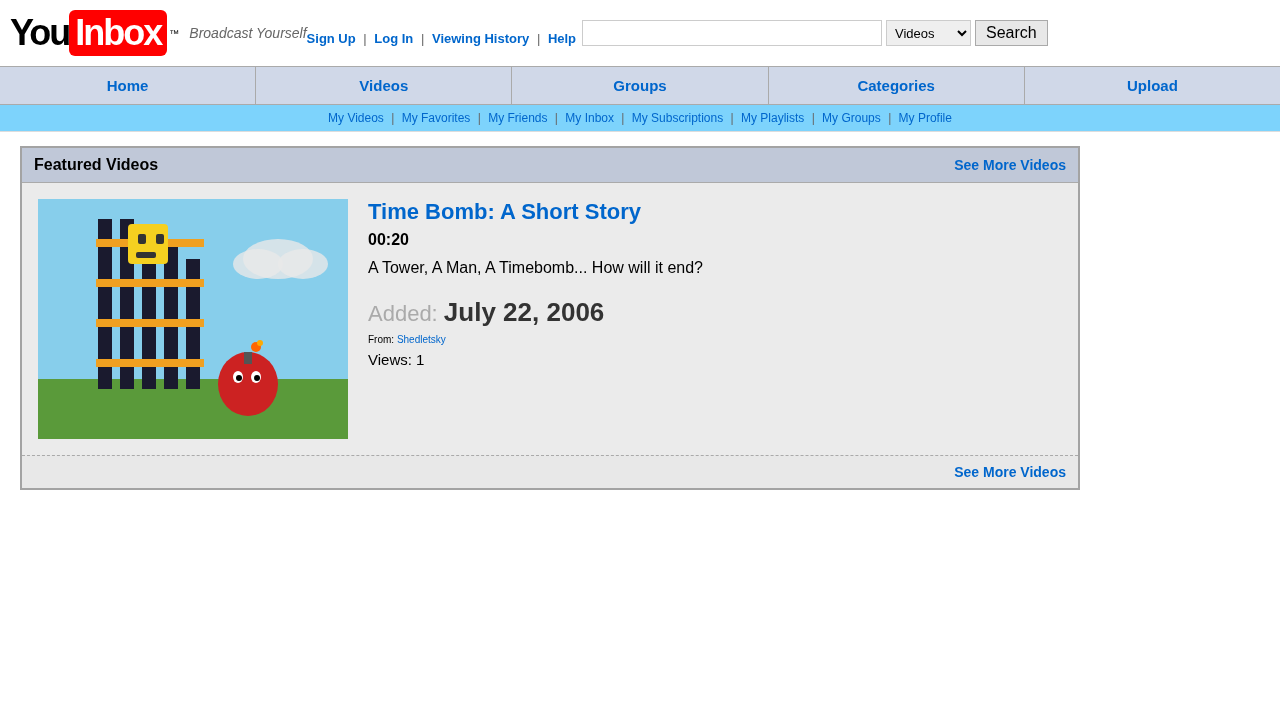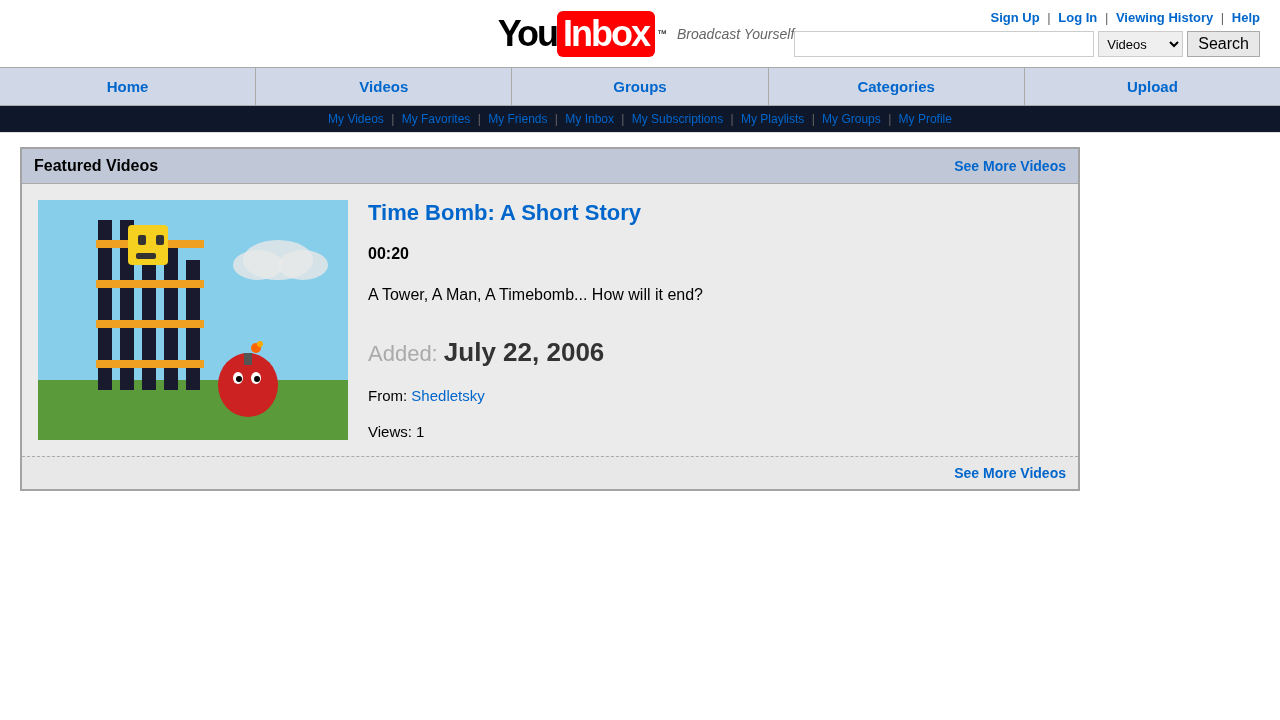--- a/index.html
+++ b/index.html
@@ -2,22 +2,22 @@
 <html><head>
   <meta charset="utf-8">
   <style>
     * { margin: 0; padding: 0; box-sizing: border-box; }
     body { font-family: Arial, sans-serif; font-size: 13px; background: #fff; color: #000; }
 
     
     #header {
       display: flex;
       align-items: center;
-      justify-content: flex-end;
-      padding: 10px 20px 10px 10px;
+      justify-content: flex-start;
+      padding: 10px 2px 10px 10px;
     }
     #logo-area {
       display: flex;
       align-items: center;
     }
     #logo-box {
       display: flex;
       align-items: center;
     }
     .logo-you {
@@ -48,21 +48,21 @@
       margin-left: 2px;
     }
     .logo-tagline {
       font-size: 14px;
       color: #666;
       margin-left: 10px;
       font-style: italic;
     }
     #header-right {
       display: flex;
-      flex-direction: column;
+      flex-direction: row;
       align-items: flex-end;
       gap: 6px;
     }
     #header-links {
       font-size: 13px;
       color: #333;
     }
     #header-links a {
       color: #06c;
       text-decoration: none;
@@ -115,21 +115,21 @@
     .nav-item a {
       color: #06c;
       text-decoration: none;
     }
     .nav-item:not(:last-child) {
       border-right: 1px solid #aaa;
     }
 
     
     #subnav {
-      background: #0f172a;
+      background: #7dd3fc;
       text-align: center;
       padding: 6px 0;
       border-bottom: 1px solid #ddd;
       font-size: 12px;
       color: #333;
     }
     #subnav a {
       color: #06c;
       text-decoration: none;
     }
@@ -185,21 +185,20 @@
     }
     #video-thumb svg {
       width: 310px;
       height: 240px;
     }
     #video-info {
       flex: 1;
       display: flex;
       flex-direction: column;
       gap: 6px;
-      justify-content: space-between;
     }
     #video-title-link {
       font-size: 22px;
       color: #06c;
       text-decoration: none;
       font-weight: bold;
     }
     #video-duration {
       font-size: 16px;
       font-weight: bold;
@@ -213,21 +212,21 @@
     #video-added {
       font-size: 22px;
       color: #999;
       margin-top: 14px;
     }
     #video-added span {
       color: #333;
       font-weight: bold;
     }
     #video-from {
-      font-size: 15px;
+      font-size: 10px;
       color: #000;
     }
     #video-from a {
       color: #06c;
       text-decoration: none;
     }
     #video-views {
       font-size: 15px;
       color: #000;
     }

